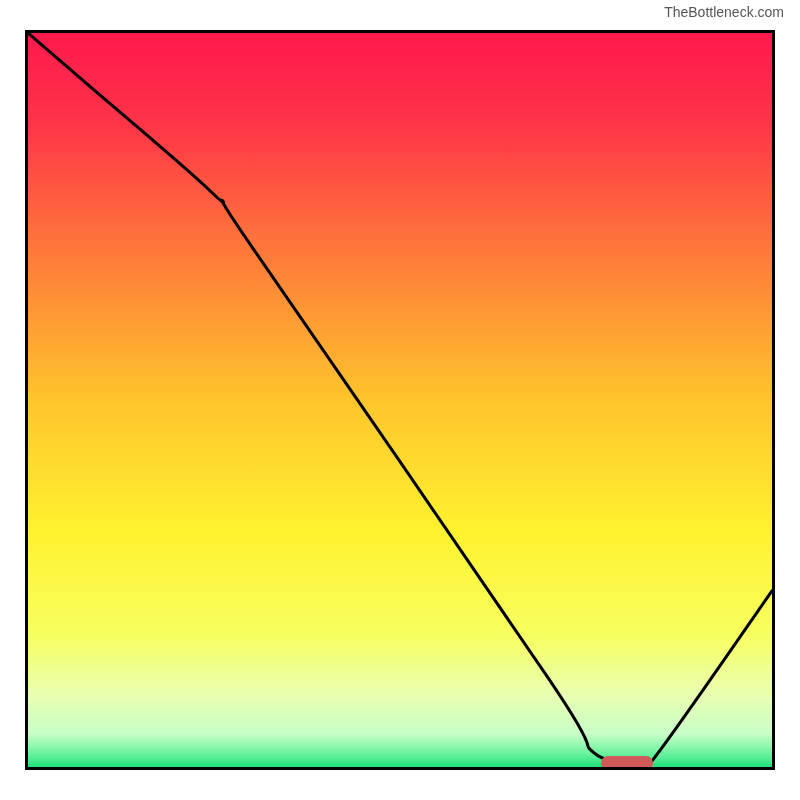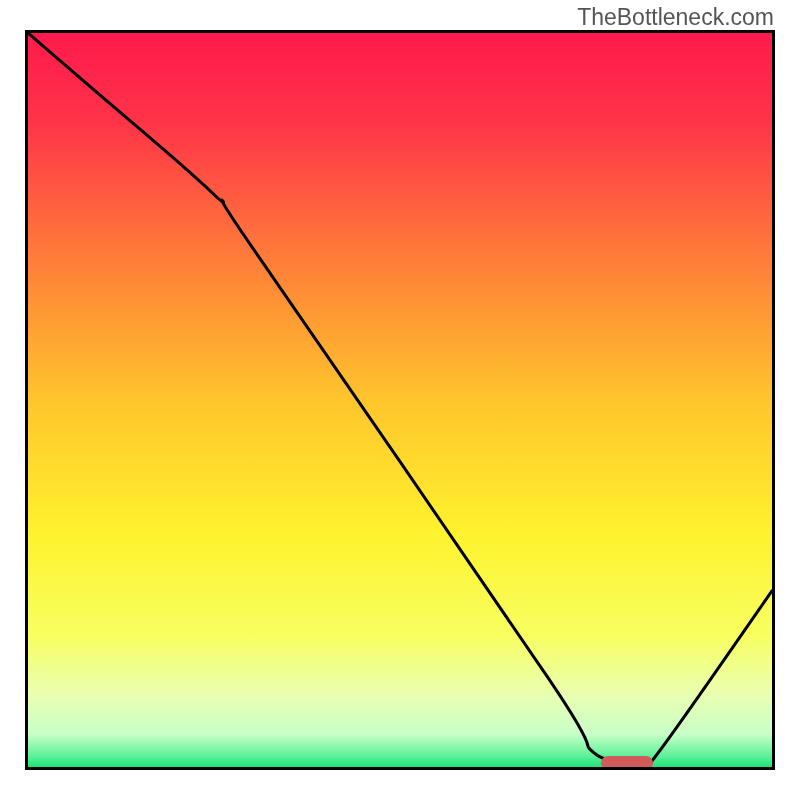--- a/index.html
+++ b/index.html
@@ -11,22 +11,22 @@
     font-family: Arial, Helvetica, sans-serif;
   }
   .container {
     position: relative;
     width: 800px;
     height: 800px;
   }
   .attribution {
     position: absolute;
     top: 4px;
-    right: 26px;
-    font-size: 23px;
+    right: 16px;
+    font-size: 14px;
     font-weight: 500;
     color: #555555;
     z-index: 10;
   }
   .plot-frame {
     position: absolute;
     left: 25px;
     top: 30px;
     width: 750px;
     height: 740px;

